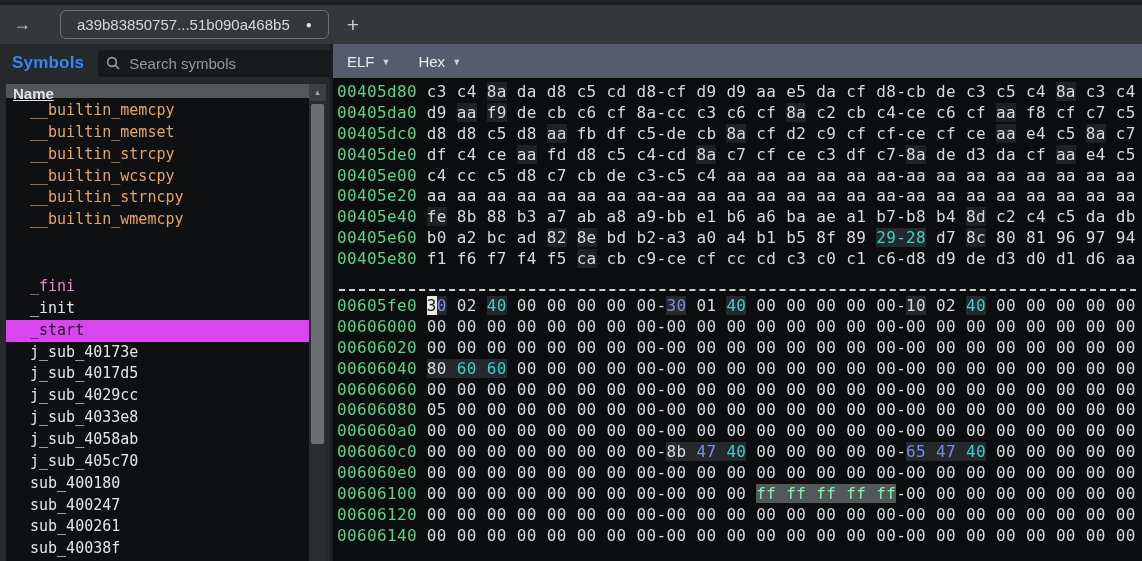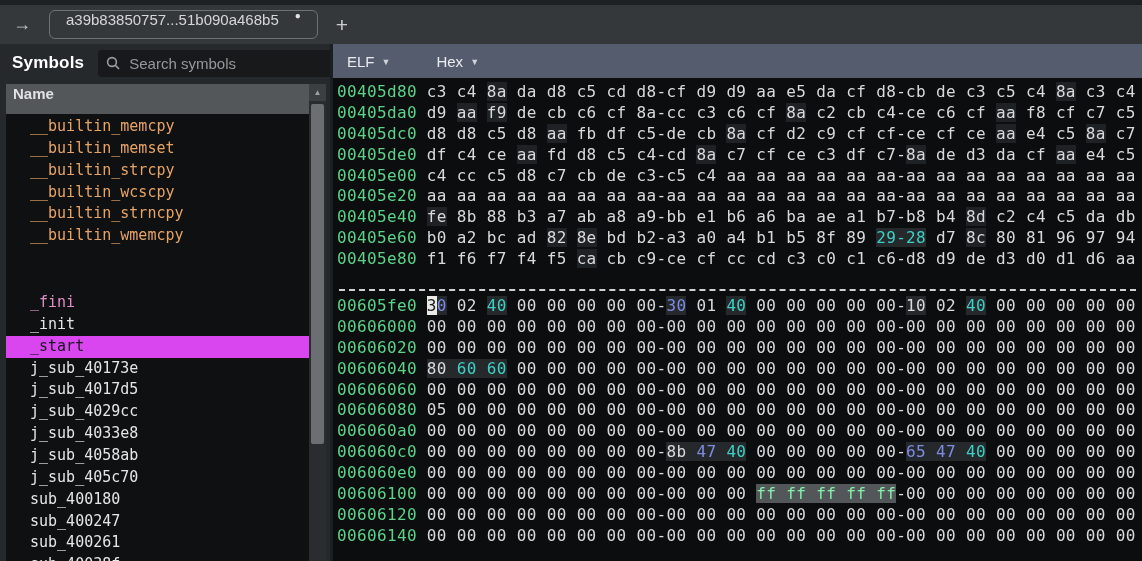--- a/index.html
+++ b/index.html
@@ -5,57 +5,57 @@
   * { margin:0; padding:0; box-sizing:border-box; }
   html,body { width:1142px; height:561px; overflow:hidden; background:#1e2123;
               font-family:"Liberation Sans", sans-serif; }
   .mono { font-family:"DejaVu Sans Mono", monospace; }
 
   
   .topstrip { position:absolute; left:0; top:0; width:1142px; height:5px; background:#1d2124; }
   .tabbar { position:absolute; left:0; top:5px; width:1142px; height:39px; background:#35383a;
             display:flex; align-items:center; }
   .back-arrow { width:44px; text-align:center; color:#c3c6c8; font-size:18px; }
-  .tab { height:29px; margin-left:5px; padding:0 16px; border:1px solid #6d7276; border-radius:6px;
-         display:flex; align-items:flex-start; gap:16px; color:#d5d7d8; font-size:15px; min-width:250px; }
+  .tab { height:29px; margin-left:16px; padding:0 16px; border:1px solid #6d7276; border-radius:6px;
+         display:flex; align-items:center; gap:16px; color:#d5d7d8; font-size:15px; min-width:250px; }
   .tab .dot { color:#e6e4e1; font-size:10px; line-height:1; }
   .newtab { color:#c9cbcd; font-size:21px; margin-left:18px; font-weight:300; }
 
   
   .sidebar { position:absolute; left:0; top:44px; width:330px; height:517px; background:#26292b; }
   .sb-head { height:38px; display:flex; align-items:center; padding:0 8px 0 12px; }
-  .sb-title { color:#ffffff; font-size:17px; font-weight:700; letter-spacing:.2px; }
+  .sb-title { color:#3b82f6; font-size:17px; font-weight:700; letter-spacing:.2px; }
   .sb-search { margin-left:14px; flex:1; height:27px; background:#17191b; border:none; border-radius:4px;
                display:flex; align-items:center; padding:0 8px; gap:9px; }
   .sb-search input { flex:1; background:transparent; border:none; outline:none; color:#d6d8d9;
                      font-size:15px; font-family:"Liberation Sans", sans-serif; }
   .sb-search input::placeholder { color:#96999b; }
   .menu-icon { width:22px; margin-left:8px; display:flex; flex-direction:column; gap:3px; }
   .menu-icon i { display:block; height:3px; background:#c8cacc; border-radius:1px; }
 
   .listbox { position:absolute; left:6px; right:4px; top:40px; bottom:0; background:#0e1011; }
-  .name-hdr { height:30px; background:#54575a; color:#e0e2e3; font-size:15px; font-weight:700;
-              padding:1px 0 0 7px; }
+  .name-hdr { height:14px; background:#54575a; color:#e0e2e3; font-size:15px; font-weight:700;
+              padding:1px 0 0 7px;text-decoration:underline; }
   .items { padding:2px 0 0 24px; overflow:hidden; }
   .item { height:21.85px; line-height:21.85px; font-size:15px; color:#e3e5e6; white-space:nowrap; }
   .item.orange { color:#e8a465; }
   .item.pink { color:#df8cc7;margin-top:45px; }
   .item.selected { background:#d946ef; color:#16191b; margin-left:-24px; padding-left:24px;
                    margin-right:0; }
   
   .sb-scroll { position:absolute; right:0; top:0; width:17px; bottom:0; background:#2a2d2f; }
   .sb-scroll .btn { height:17px; background:#3b3f42; color:#9fa2a4; font-size:8px; text-align:center;
                     line-height:17px; }
   .sb-thumb { position:absolute; left:2px; right:2px; top:20px; height:340px; background:#6b6f72;
               border-radius:2px; }
 
   
   .main { position:absolute; left:330px; top:44px; width:812px; height:517px; background:#0b0d0e;
           border-left:3px solid #1c1f21; }
-  .hex-toolbar { height:34px; background:#555c6e; display:flex; align-items:center; gap:46px;
+  .hex-toolbar { height:34px; background:#555c6e; display:flex; align-items:center; gap:28px;
                  padding-left:14px; color:#e9ebee; font-size:15px; }
   .dd { display:flex; align-items:center; gap:7px; }
   .dd .caret { font-size:9px; color:#cfd3da; padding-top:2px; }
 
   .hexdump { padding:4px 0 0 4px; font-size:16px; letter-spacing:.35px; line-height:20.9px;
              white-space:pre; color:#d8dadb; }
   .hexrow { height:20.9px; white-space:pre; }
   .addr { color:#5dd38a; }
   .c-cyan { color:#3ed0c5; }
   .c-blue { color:#7d8ce2; }

